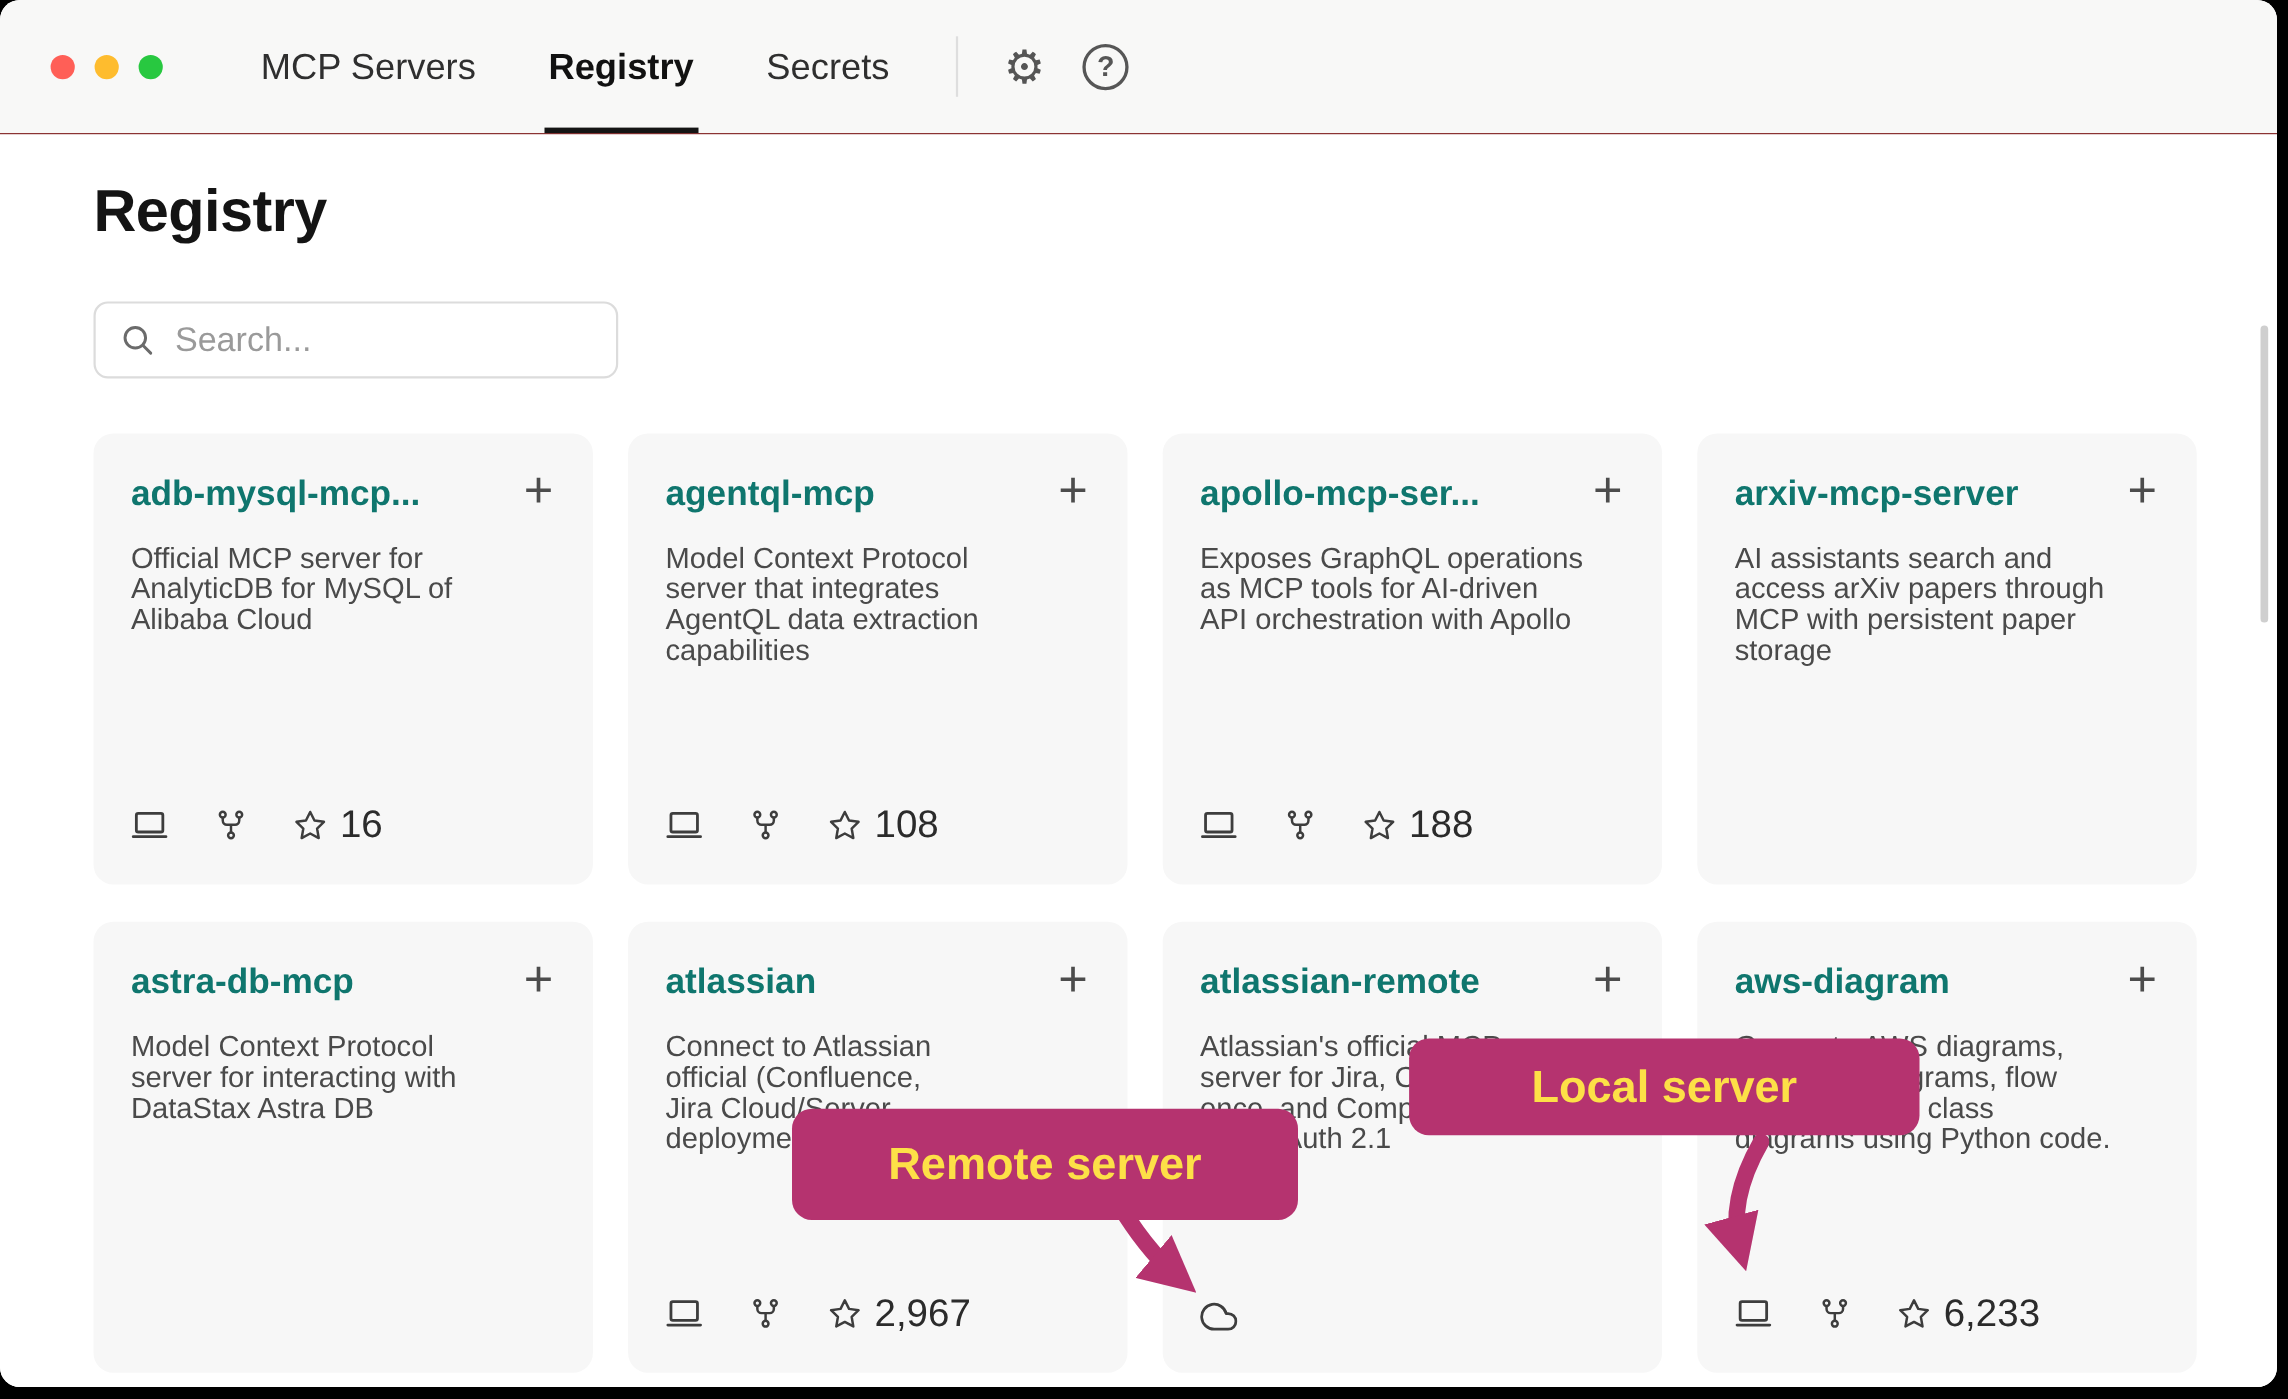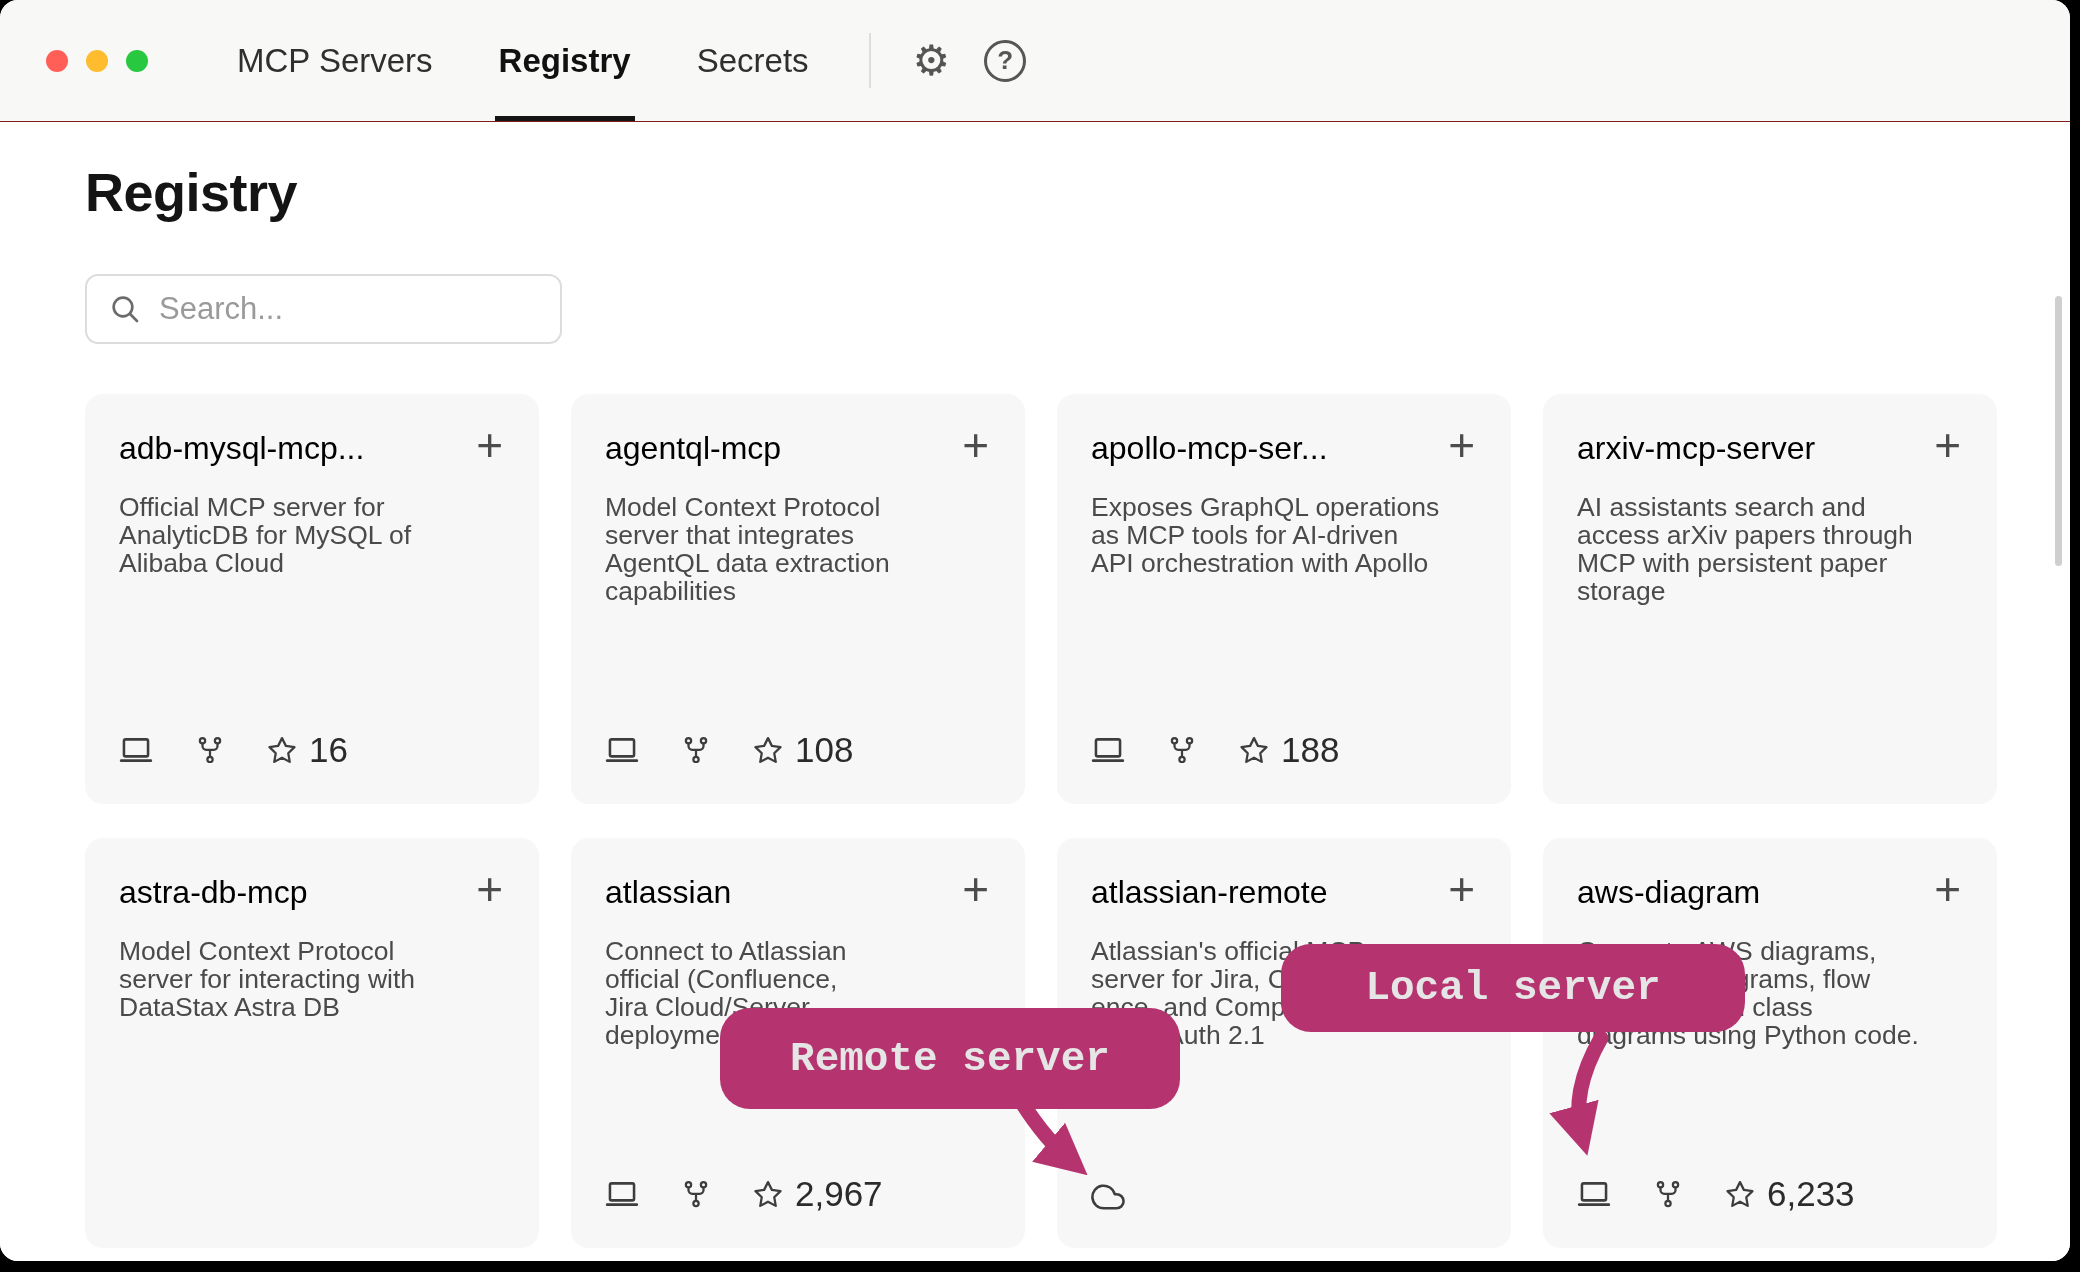--- a/index.html
+++ b/index.html
@@ -73,21 +73,21 @@
     grid-auto-rows: 410px;
     gap: 34px 32px;
   }
 
   .card {
     background: #f7f7f7; border-radius: 18px; padding: 36px 34px 34px 34px;
     display: flex; flex-direction: column; position: relative; z-index: 1;
   }
   .card-head { display: flex; align-items: flex-start; justify-content: space-between; }
   .card-title {
-    font-size: 32px; font-weight: 400; color: #000000;
+    font-size: 32px; font-weight: 700; color: #0f766e;
     white-space: nowrap; overflow: hidden;
   }
   .add-btn {
     background: none; border: none; font-size: 46px; font-weight: 300;
     color: #4c4c4c; line-height: 30px; cursor: pointer; font-family: inherit;
     padding: 0 2px;
   }
   .card-desc {
     margin-top: 26px; font-size: 26.5px; line-height: 28px; color: #4a4a4a;
     white-space: pre-line;
@@ -96,24 +96,23 @@
     margin-top: auto; display: flex; align-items: center; gap: 42px;
   }
   .ficon { display: inline-flex; align-items: center; }
   .ficon svg { stroke: #3d3d3d; fill: none; stroke-width: 1.8; stroke-linecap: round; stroke-linejoin: round; }
   .stars { display: flex; align-items: center; gap: 12px; }
   .star-count { font-size: 35px; color: #2b2b2b; }
 
   
   .badge {
     position: absolute; z-index: 6; background: var(--accent);
-    color: #e5e5e5; font-weight: 700; font-size: 41px;
+    color: #fde047; font-weight: 700; font-size: 41px;
     display: flex; align-items: center; justify-content: center;
-    border-radius: 30px;
-    font-family: Liberation Mono, monospace;
+    border-radius: 18px;
   }
   .badge-remote { left: 720px; top: 1008px; width: 460px; height: 101px; text-align: right; }
   .badge-local  { left: 1281px; top: 944px; width: 464px; height: 88px; }
 
   .overlay { position: absolute; left: 0; top: 0; z-index: 5; pointer-events: none; }
   .arrow { stroke: var(--accent); stroke-width: 15; fill: none; stroke-linecap: round; }
   .ah { fill: var(--accent); }
 
   
   .scroll-thumb {

